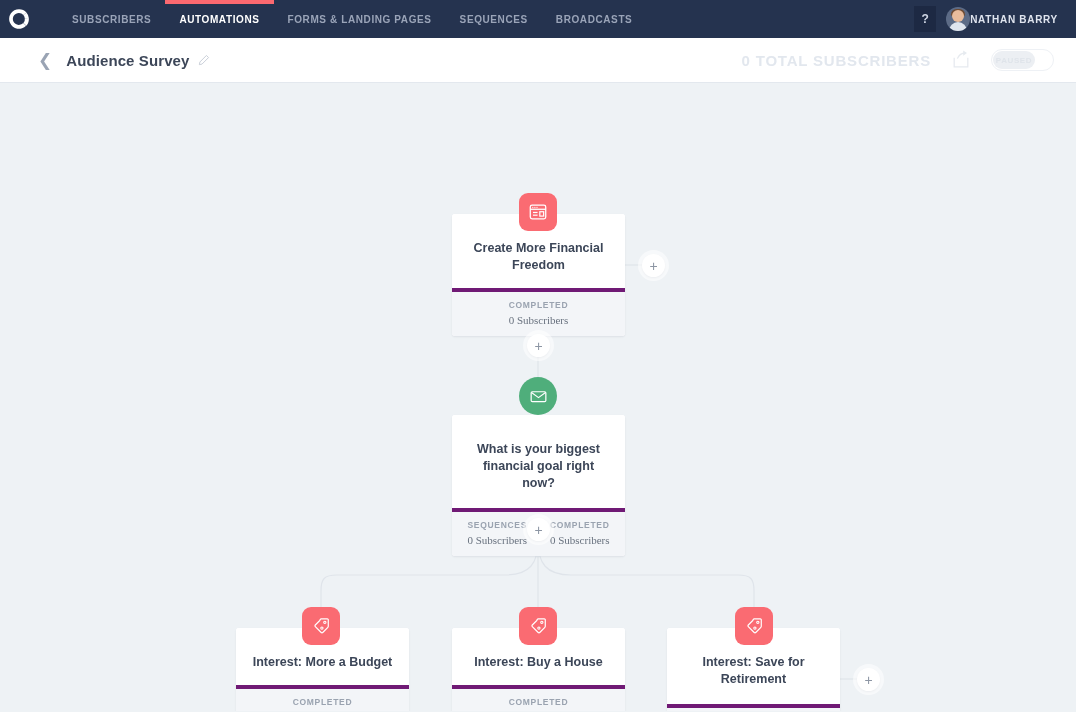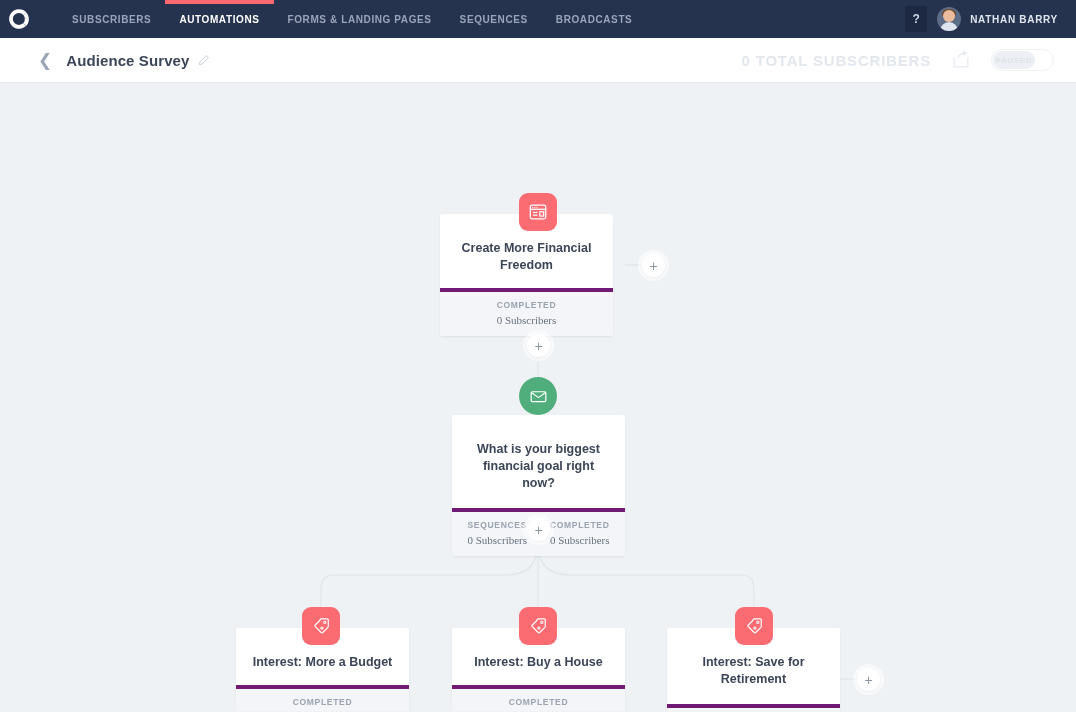--- a/index.html
+++ b/index.html
@@ -53,21 +53,21 @@
     gap: 10px;
   }
   .help-btn {
     width: 22px; height: 26px;
     background: #1d2943;
     color: #cfd6e4;
     display: flex; align-items: center; justify-content: center;
     font-size: 12px; font-weight: bold;
     cursor: pointer;
   }
-  .user-box { display: flex; align-items: center; gap: 9px; cursor: pointer; padding-right: 4px;}
+  .user-box { display: flex; align-items: center; cursor: pointer; padding-right: 4px;}
   .avatar {
     width: 24px; height: 24px; border-radius: 50%;
     background: #5c6b86;
     overflow: hidden;
     position: relative;
     flex: 0 0 auto;
   }
   .avatar .face {
     position: absolute; left: 6px; top: 3px;
     width: 12px; height: 12px; border-radius: 50%;
@@ -293,21 +293,21 @@
       <rect x="2.5" y="3.5" width="17" height="15" rx="2" fill="none" stroke="#ffffff" stroke-width="1.4"></rect>
       <line x1="2.5" y1="8" x2="19.5" y2="8" stroke="#ffffff" stroke-width="1.4"></line>
       <circle cx="5.3" cy="5.8" r="0.7" fill="#ffffff"></circle>
       <circle cx="7.6" cy="5.8" r="0.7" fill="#ffffff"></circle>
       <circle cx="9.9" cy="5.8" r="0.7" fill="#ffffff"></circle>
       <line x1="5.5" y1="11.5" x2="10.5" y2="11.5" stroke="#ffffff" stroke-width="1.3"></line>
       <line x1="5.5" y1="14.5" x2="10.5" y2="14.5" stroke="#ffffff" stroke-width="1.3"></line>
       <rect x="13" y="10.7" width="4.2" height="4.8" fill="none" stroke="#ffffff" stroke-width="1.3"></rect>
     </svg>
   </div>
-  <div class="node" style="left:440px; top:131px;">
+  <div class="node" style="left:452px; top:131px;">
     <div class="node-title">Create More Financial Freedom</div>
     <div class="node-stats">
       <div class="stat">
         <div class="stat-label">COMPLETED</div>
         <div class="stat-value">0 Subscribers</div>
       </div>
     </div>
   </div>
   <div class="plus-btn" style="left:642px; top:171px;">+</div>
   <div class="plus-btn" style="left:527px; top:251px;">+</div>

